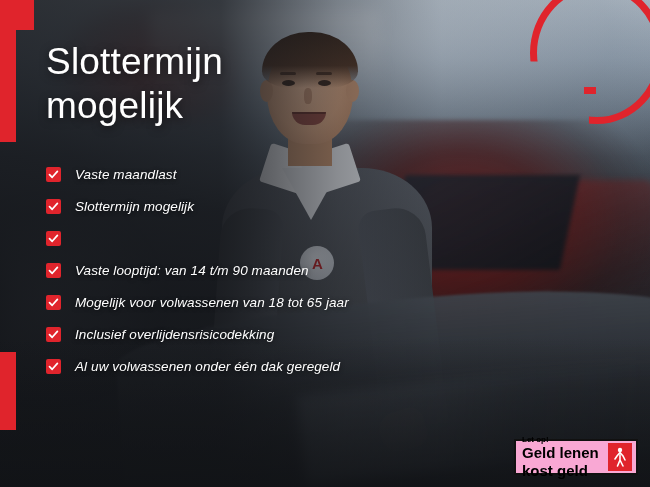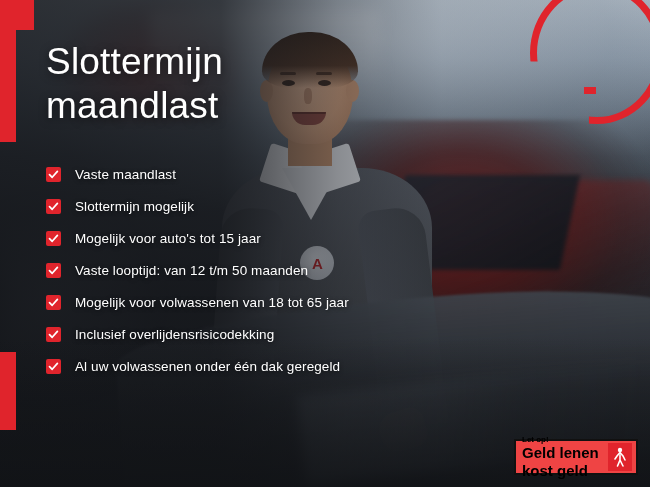--- a/index.html
+++ b/index.html
@@ -223,28 +223,29 @@
     border-radius: 2px;
     position: relative;
     margin-right: 14px;
   }
   .check svg { position: absolute; left: 2px; top: 2px; }
   .list .label {
     color: #ffffff;
     font-size: 13.5px;
     letter-spacing: 0.1px;
     text-shadow: 0 1px 4px rgba(0,0,0,0.6);
+    font-style: italic;
   }
 
   
   .warn {
     position: absolute;
     right: 12px; bottom: 12px;
     width: 124px; height: 36px;
-    background: #ef4444;
+    background: #f9a8d4;
     border: 2px solid #111;
     display: flex;
     align-items: center;
     padding: 2px 4px 2px 6px;
     box-sizing: border-box;
   }
   .warn-text {
     flex: 1 1 auto;
     color: #000;
     line-height: 1.15;
@@ -304,21 +305,21 @@
   <div class="scrim-bottom"></div>
 
   <div class="red-corner-top"></div>
   <div class="red-corner-left"></div>
   <div class="red-bar-bottom"></div>
   <div class="red-arc"></div>
   <div class="red-arc-tail"></div>
 
   <div class="title">
     <span class="l1">Slottermijn</span>
-    <span class="l2">maandlast</span>
+    <span class="l2">mogelijk</span>
   </div>
 
   <ul class="list" id="feature-list">
       <li>
         <span class="check">
           <svg width="11" height="11" viewBox="0 0 11 11">
             <path d="M1.5 5.6 L4.2 8.3 L9.4 2.4" stroke="#ffffff" stroke-width="1.7" fill="none" stroke-linecap="round" stroke-linejoin="round"></path>
           </svg>
         </span>
         <span class="label">Vaste maandlast</span>
@@ -330,29 +331,28 @@
           </svg>
         </span>
         <span class="label">Slottermijn mogelijk</span>
       </li>
       <li>
         <span class="check">
           <svg width="11" height="11" viewBox="0 0 11 11">
             <path d="M1.5 5.6 L4.2 8.3 L9.4 2.4" stroke="#ffffff" stroke-width="1.7" fill="none" stroke-linecap="round" stroke-linejoin="round"></path>
           </svg>
         </span>
-        <span class="label">Mogelijk voor auto's tot 15 jaar</span>
-      </li>
-      <li>
-        <span class="check">
-          <svg width="11" height="11" viewBox="0 0 11 11">
-            <path d="M1.5 5.6 L4.2 8.3 L9.4 2.4" stroke="#ffffff" stroke-width="1.7" fill="none" stroke-linecap="round" stroke-linejoin="round"></path>
-          </svg>
-        </span>
-        <span class="label">Vaste looptijd: van 12 t/m 50 maanden</span>
+      </li>
+      <li>
+        <span class="check">
+          <svg width="11" height="11" viewBox="0 0 11 11">
+            <path d="M1.5 5.6 L4.2 8.3 L9.4 2.4" stroke="#ffffff" stroke-width="1.7" fill="none" stroke-linecap="round" stroke-linejoin="round"></path>
+          </svg>
+        </span>
+        <span class="label">Vaste looptijd: van 14 t/m 90 maanden</span>
       </li>
       <li>
         <span class="check">
           <svg width="11" height="11" viewBox="0 0 11 11">
             <path d="M1.5 5.6 L4.2 8.3 L9.4 2.4" stroke="#ffffff" stroke-width="1.7" fill="none" stroke-linecap="round" stroke-linejoin="round"></path>
           </svg>
         </span>
         <span class="label">Mogelijk voor volwassenen van 18 tot 65 jaar</span>
       </li>
       <li>

